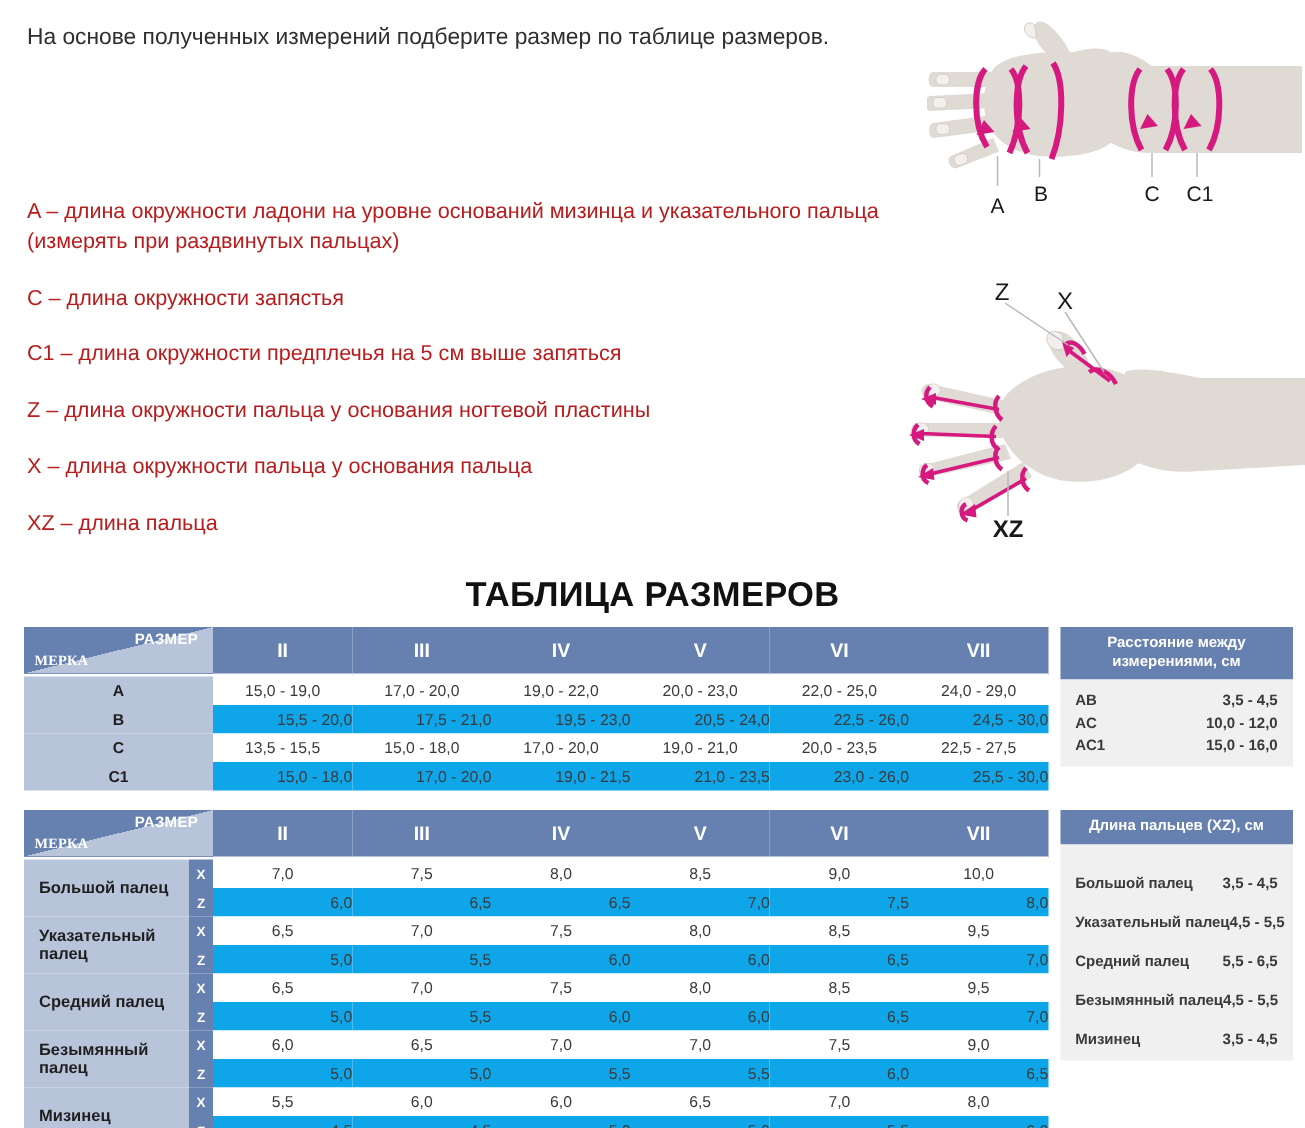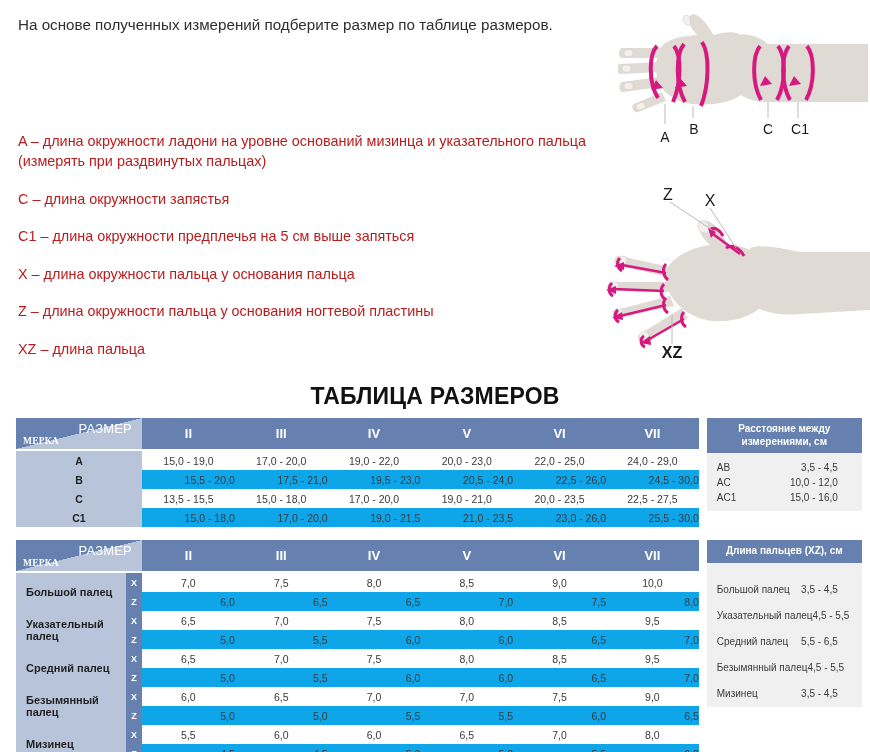--- a/index.html
+++ b/index.html
@@ -120,21 +120,21 @@
     position:absolute;
     left:7px; bottom:3px;
     font-size:9.5px; font-weight:bold;
     color:#ffffff;
     letter-spacing:.2px;
     font-family:Liberation Serif, serif;
   }
   .corner-size{
     position:absolute;
     right:10px; top:3px;
-    font-size:13px; font-weight:normal;
+    font-size:10px; font-weight:bold;
     color:#ffffff;
     letter-spacing:.2px;
   }
 
   
   .label-cell{
     background:#b8c4da;
     color:#1f1f1f;
     font-size:10.5px;
     font-weight:bold;
@@ -177,22 +177,23 @@
     color:#ffffff;
     font-size:10px;
     font-weight:bold;
     text-align:center;
     padding:5px 6px;
     line-height:1.25;
     box-sizing:border-box;
   }
   .side-body{
     background:#f0f0f0;
-    padding:10px 24px 8px 10px;
+    padding:10px 10px 8px 10px;
     box-sizing:border-box;
+    font-weight:bold;
   }
   .side-body.tall{ padding-top:22px; }
   .side-row{
     display:flex;
     justify-content:space-between;
     font-size:10px;
     color:#3a3a3a;
     line-height:1.0;
   }
   .side-row + .side-row{ margin-top:5px; }
@@ -206,22 +207,22 @@
 <div class="top-section">
 
   <div class="intro-block">
     <p class="intro-para">На основе полученных измерений подберите размер по таблице размеров.</p>
   </div>
 
   <div class="desc-list">
     <p class="desc-item">A – длина окружности ладони на уровне оснований мизинца и указательного пальца (измерять при раздвинутых пальцах)</p>
     <p class="desc-item">C – длина окружности запястья</p>
     <p class="desc-item">C1 – длина окружности предплечья на 5 см выше запяться</p>
+    <p class="desc-item">Z – длина окружности пальца у основания ногтевой пластины</p>
     <p class="desc-item">X – длина окружности пальца у основания пальца</p>
-    <p class="desc-item">Z – длина окружности пальца у основания ногтевой пластины</p>
     <p class="desc-item">XZ – длина пальца</p>
   </div>
 
   <div class="hand-diagram-top">
     <svg width="250" height="148" viewBox="0 0 250 148">
       <g>
 
         <path d="M118 30 C128 26 140 30 150 38 L250 38 L250 96 L150 96 C136 96 126 92 118 86 Z" fill="#e0dad4"></path>
 
         <path d="M46 38 C56 30 78 28 96 29 C108 26 120 24 126 32 C132 42 132 72 126 86 C118 96 96 100 74 98 C58 96 46 88 40 76 C36 62 38 46 46 38 Z" fill="#e0dad4"></path>

